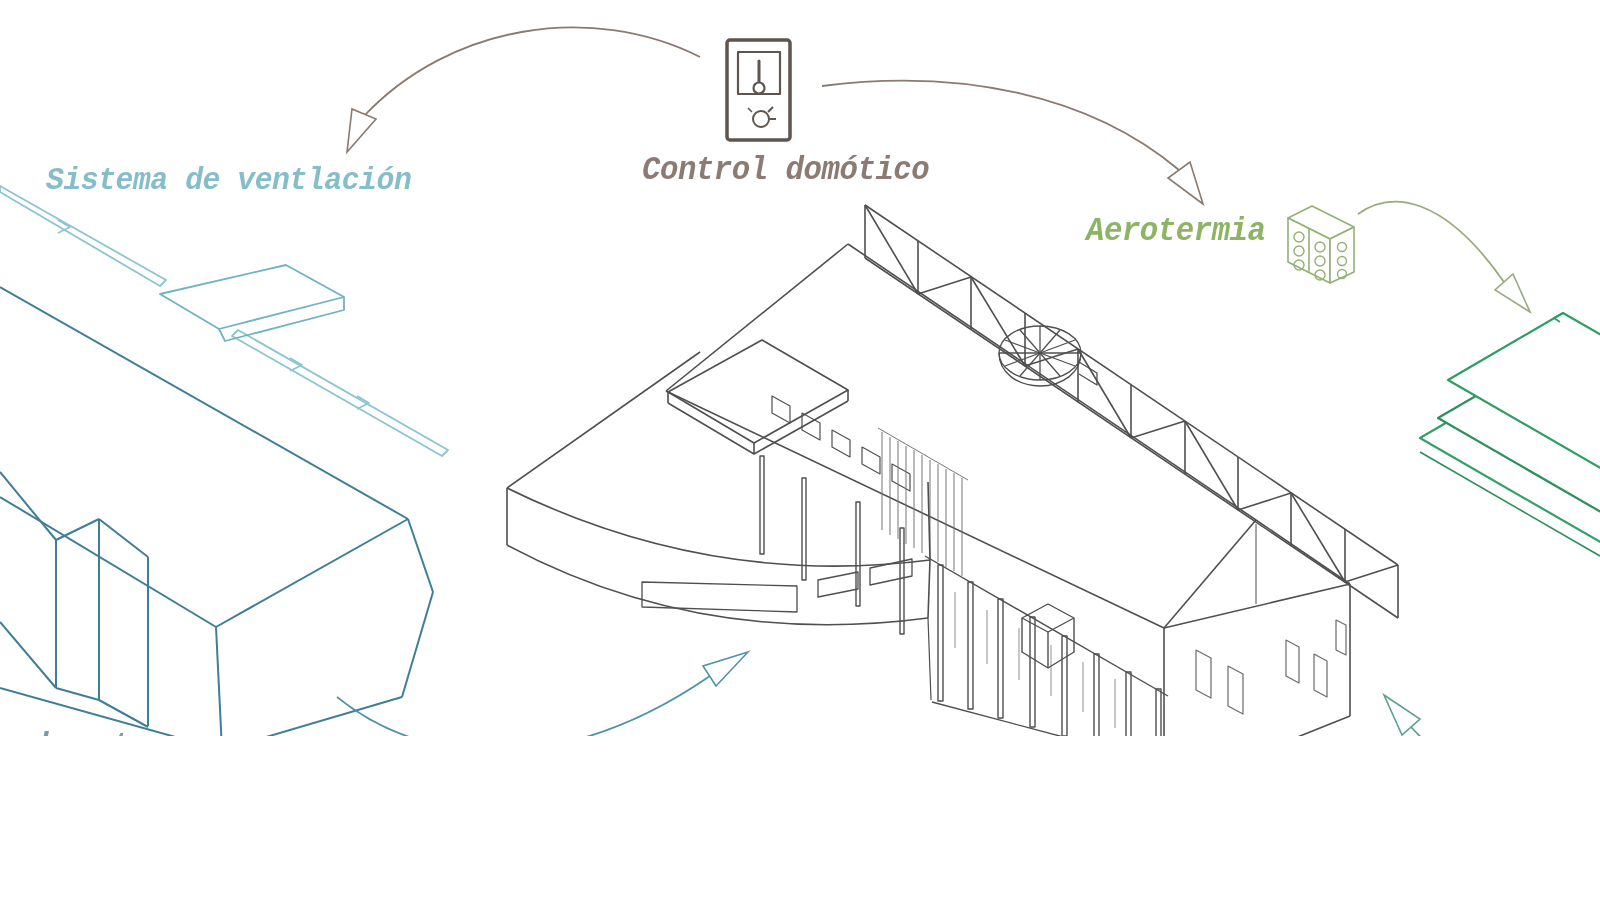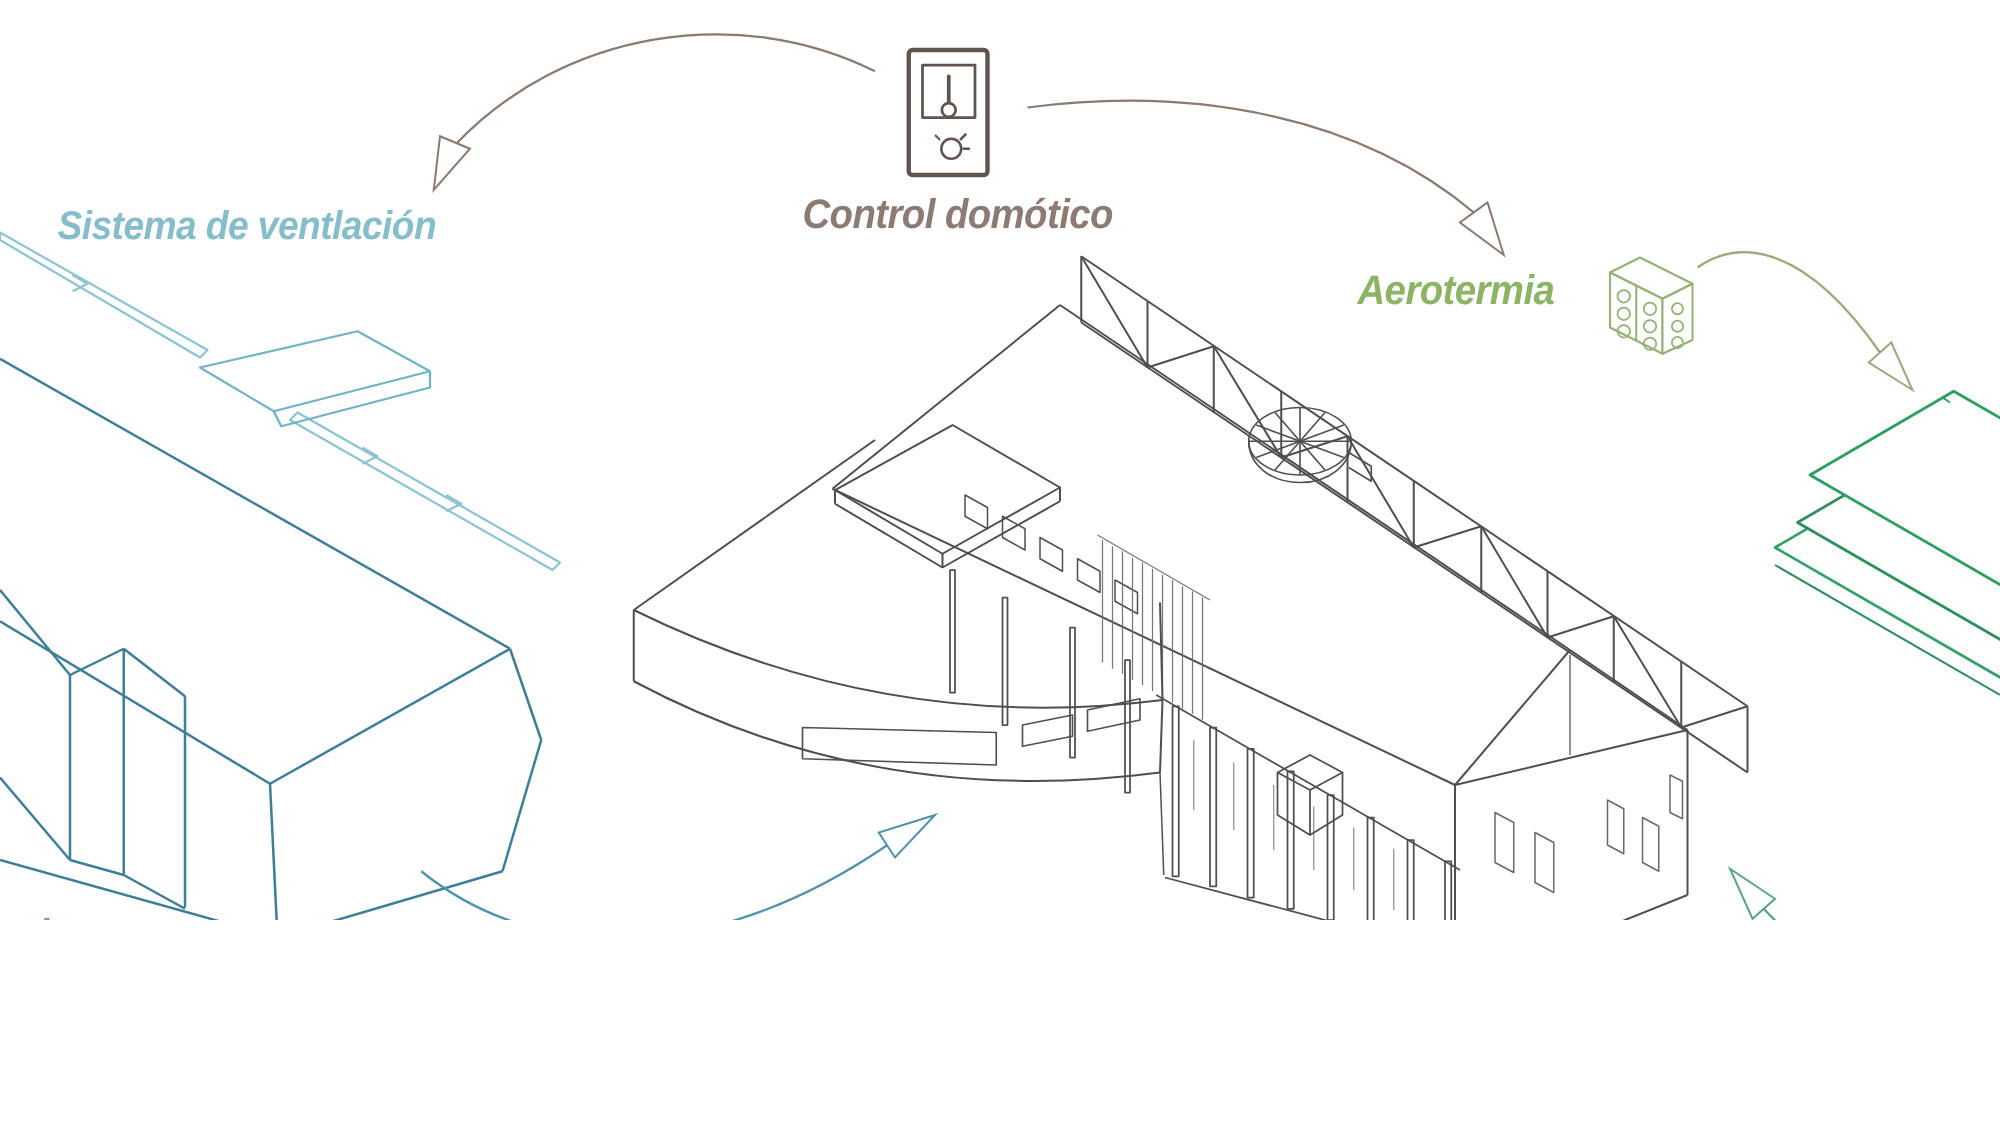--- a/index.html
+++ b/index.html
@@ -1,17 +1,17 @@
 <!DOCTYPE html>
 <html><head>
 <meta charset="utf-8">
 <style>
   html,body{margin:0;padding:0;background:#ffffff;}
   #stage{position:relative;width:1600px;height:736px;overflow:hidden;background:#ffffff;
-         font-family:Liberation Sans, sans-serif;}
+         font-family:Liberation Mono, monospace;}
   #art{position:absolute;left:0;top:0;}
   .lbl{position:absolute;font-style:italic;font-weight:bold;white-space:nowrap;
        transform:scaleX(.93);transform-origin:left top;letter-spacing:-.5px;}
   .lbl-vent{left:46px;top:162px;font-size:32px;color:#85bdc9;}
   .lbl-dom{left:642px;top:152px;font-size:33px;color:#8b7b72;}
   .lbl-aero{left:1086px;top:213px;font-size:33px;color:#8cb464;}
   .lbl-carb{left:-14px;top:728px;font-size:33px;color:#7f99a7;}
 </style>
 </head>
 <body>

